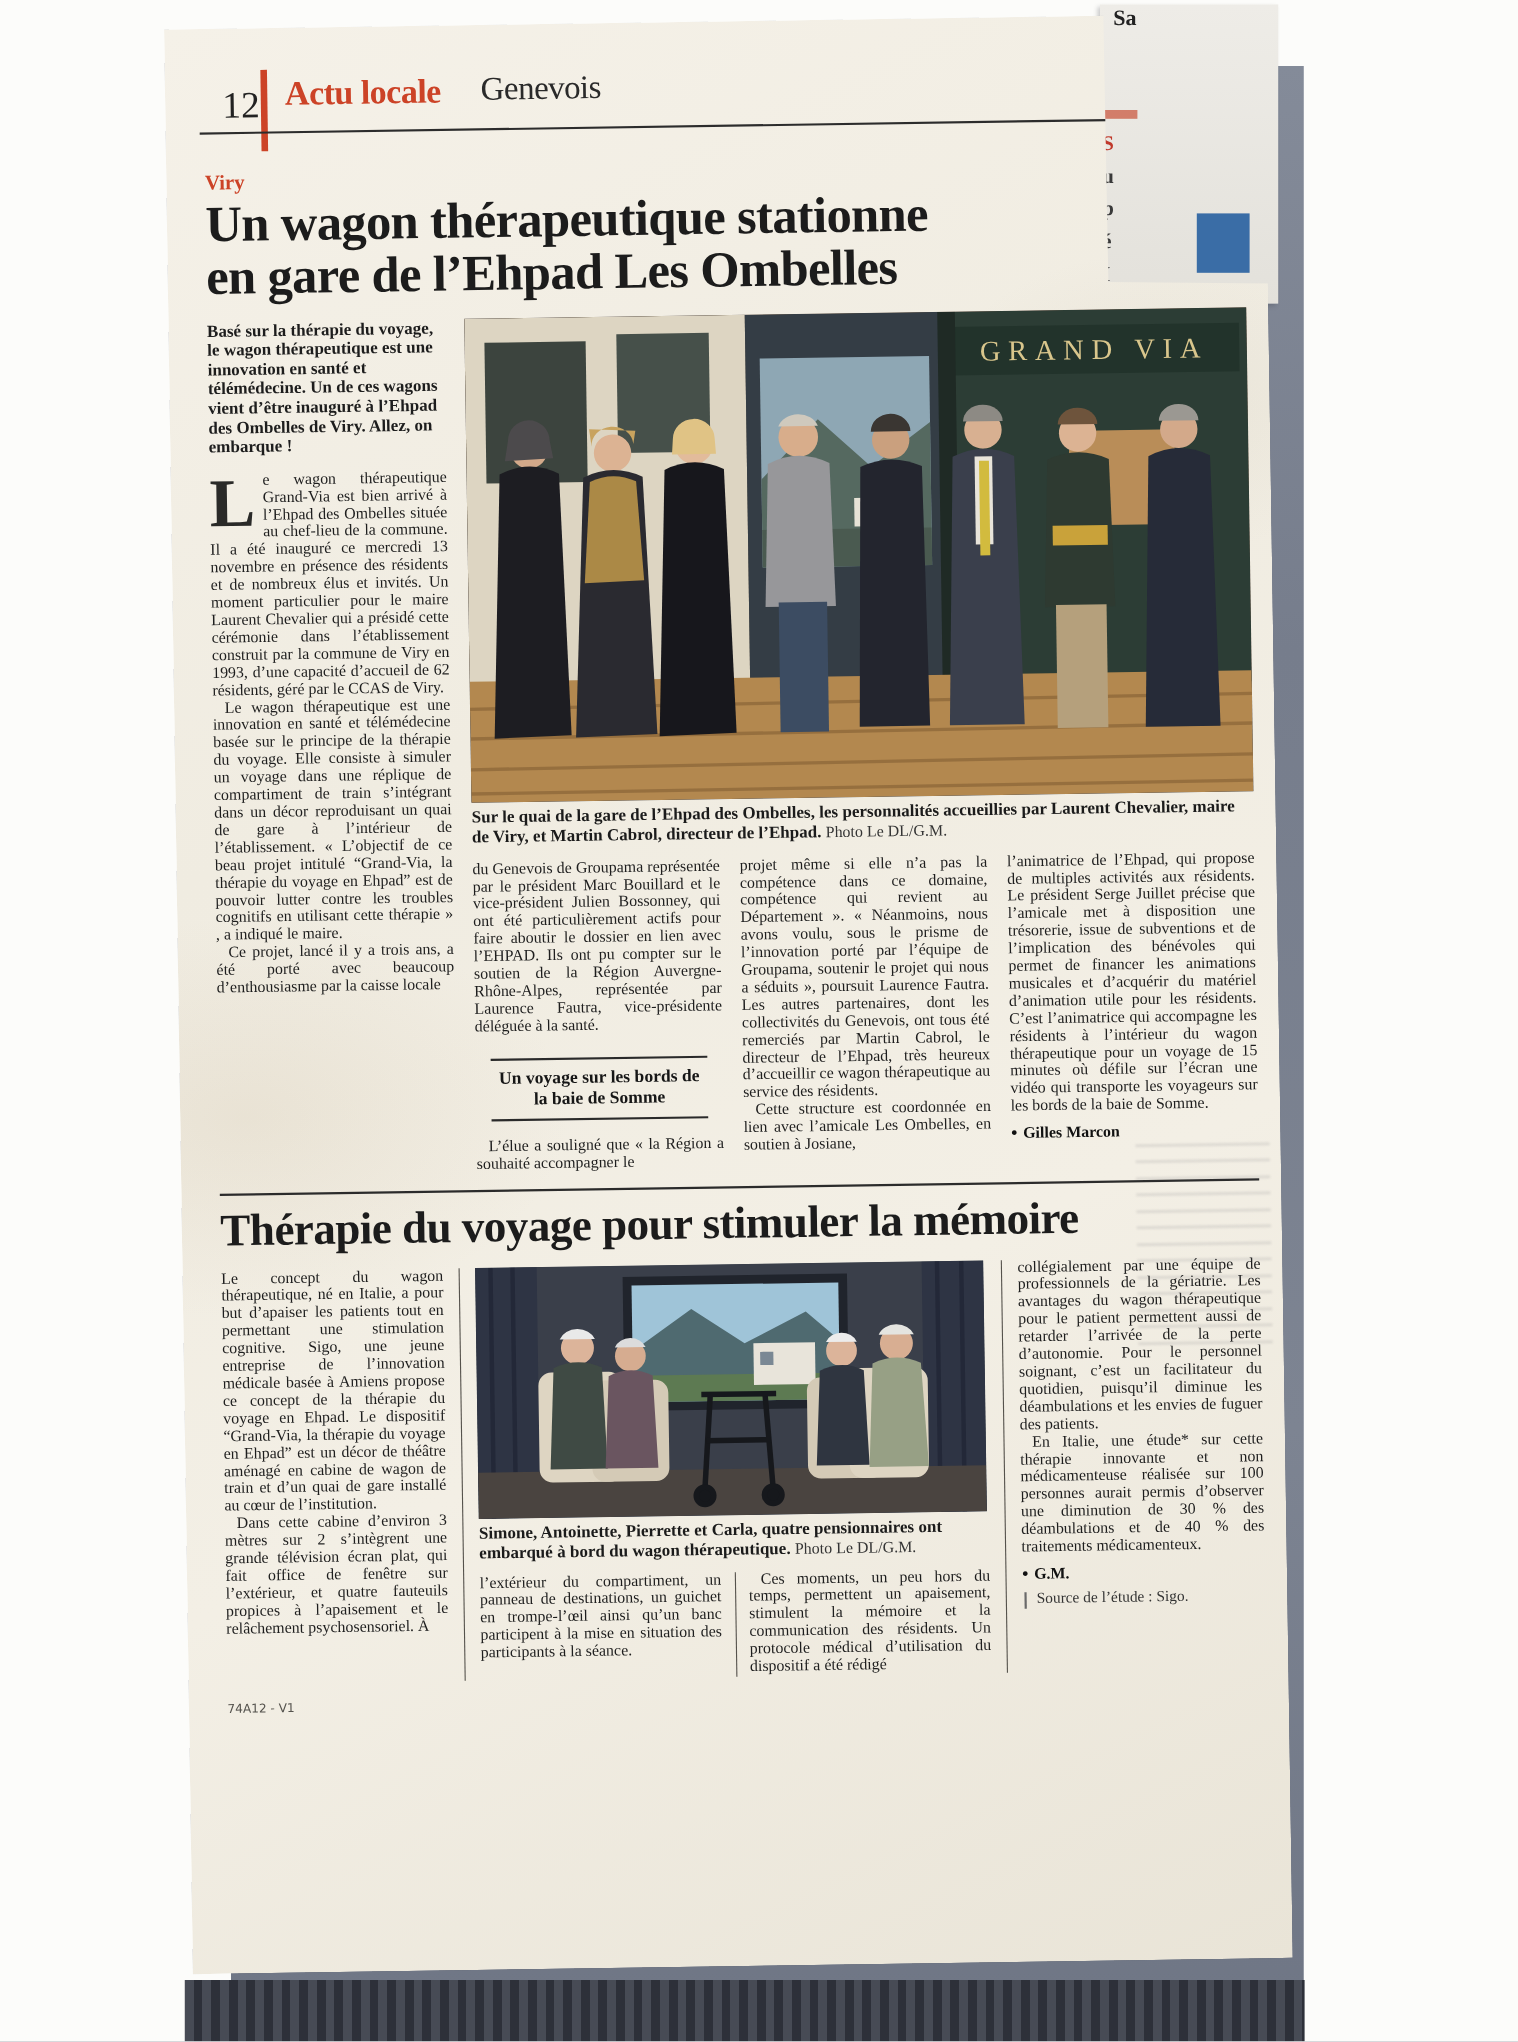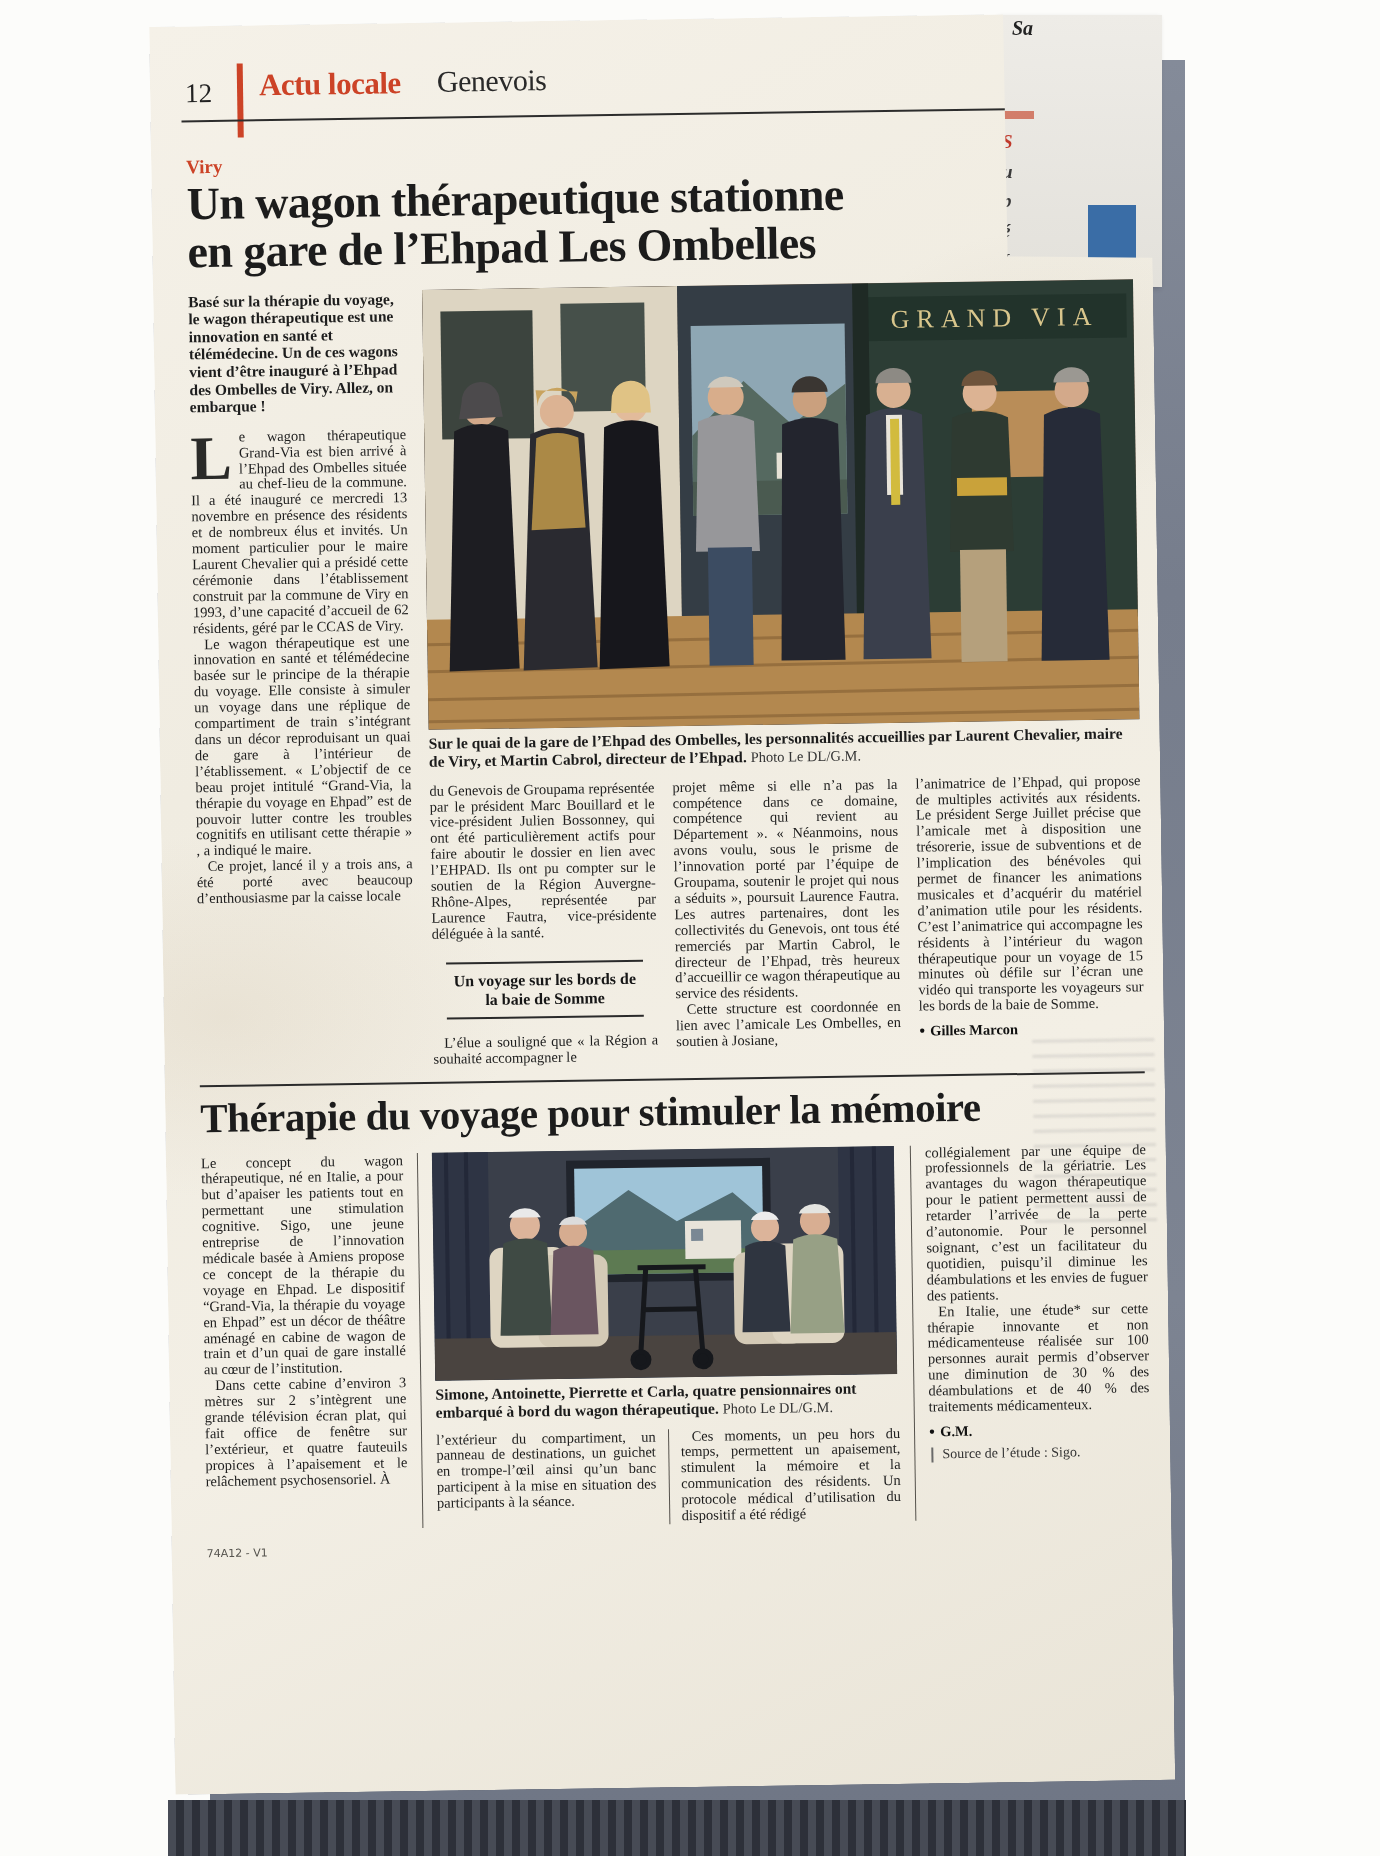--- a/index.html
+++ b/index.html
@@ -10,23 +10,23 @@
   
   .backdrop { position:absolute; left:210px; top:60px; width:975px; height:1770px; background:#7b8290; }
   .backdrop-inner { position:absolute; inset:0;
      background:linear-gradient(180deg,#848b99 0%,#767d8c 30%,#7d8492 70%,#6f7685 100%); }
 
   
   .bottom-stripes { position:absolute; left:168px; top:1800px; width:1018px; height:56px;
      background:repeating-linear-gradient(90deg,#474b55 0 8px,#2d3039 8px 16px); }
 
   
-  .peek-strip { position:absolute; left:1000px; top:15px; width:162px; height:272px;
+  .peek-strip { position:absolute; left:1000px; top:4px; width:162px; height:272px;
      background:linear-gradient(180deg,#eeece7,#e3e1db); overflow:hidden;
-     box-shadow:-2px 2px 4px rgba(50,50,60,.25);font-style:italic; }
+     box-shadow:-2px 2px 4px rgba(50,50,60,.25); }
   .peek-corner { position:absolute; top:2px; left:12px; font-weight:bold; font-size:20px; color:#222; }
   .peek-frag { position:absolute; left:2px; font-weight:bold; font-size:19px; color:#3a3a3a; }
   .peek-frag.red { color:#c0392b; }
   .peek-bluebox { position:absolute; left:88px; top:190px; width:48px; height:54px; background:#3a6da6; }
   .peek-redbar { position:absolute; left:0px; top:96px; width:34px; height:8px; background:#c75036; opacity:.7; }
 
   
   .page { position:absolute; left:150px; top:26px; width:1000px; height:1768px;
      background:
        radial-gradient(420px 260px at 6% 56%, rgba(196,178,148,.18), rgba(196,178,148,0) 70%),
@@ -36,21 +36,21 @@
      clip-path:polygon(0 0, 85.4% 0, 85.5% 13.7%, 100% 13.9%, 100% 100%, 0 100%);
      box-shadow:-2px 0 4px rgba(60,60,70,.35), 0 4px 10px rgba(60,60,70,.4);
      padding:24px 20px 0 35px; color:#1e1e1e; }
 
   .ghost { position:absolute; left:868px; top:1026px; width:122px; height:192px; opacity:.45; filter:blur(1px);
      background:repeating-linear-gradient(180deg, rgba(110,110,118,.35) 0 3px, rgba(110,110,118,0) 3px 15px); }
 
   
   .masthead { position:relative; height:88px; }
   .masthead .hline { position:absolute; left:-4px; right:0; top:70px; height:2px; background:#2c2c2c; }
-  .page-number { position:absolute; left:0px; top:28px; font-size:27px; color:#222; }
+  .page-number { position:absolute; left:17px; top:28px; font-size:34px; color:#222; }
   .red-bar { position:absolute; left:52px; top:14px; width:6px; height:74px; background:#cc4327; }
   .section-title { position:absolute; left:74px; top:18px; font-size:31px; font-weight:bold; color:#cc4327; letter-spacing:-.5px; }
   .edition-title { position:absolute; left:252px; top:18px; font-size:30px; color:#2a2a2a; letter-spacing:-.5px; }
 
   
   .kicker { margin-top:18px; font-size:19px; font-weight:bold; color:#cc4327; }
   .headline { font-size:46px; font-weight:bold; line-height:1.05; letter-spacing:-.6px; color:#1c1c1c; margin-top:2px; }
   .a1-body { display:flex; margin-top:16px; }
   .a1-col1 { width:216px; margin-right:18px; flex:none; }
   .a1-right { width:711px; flex:none; }

